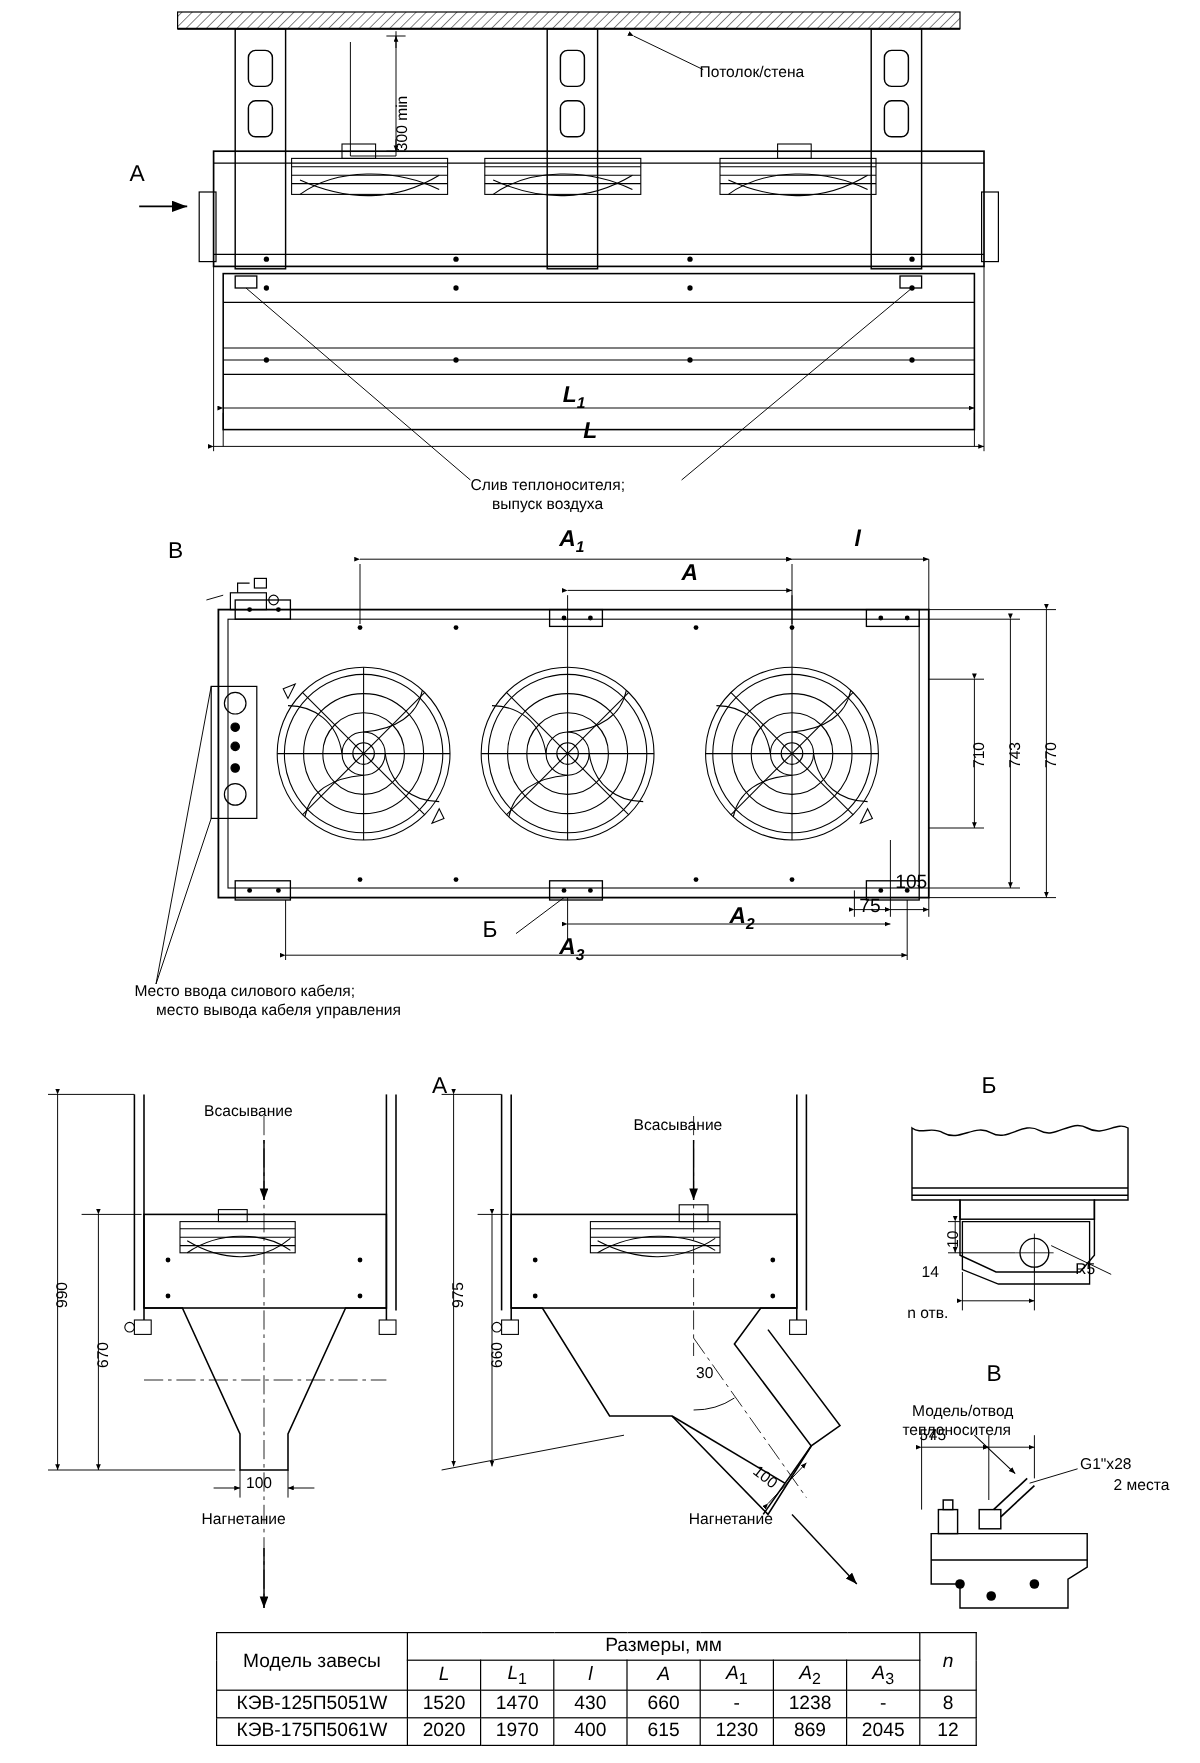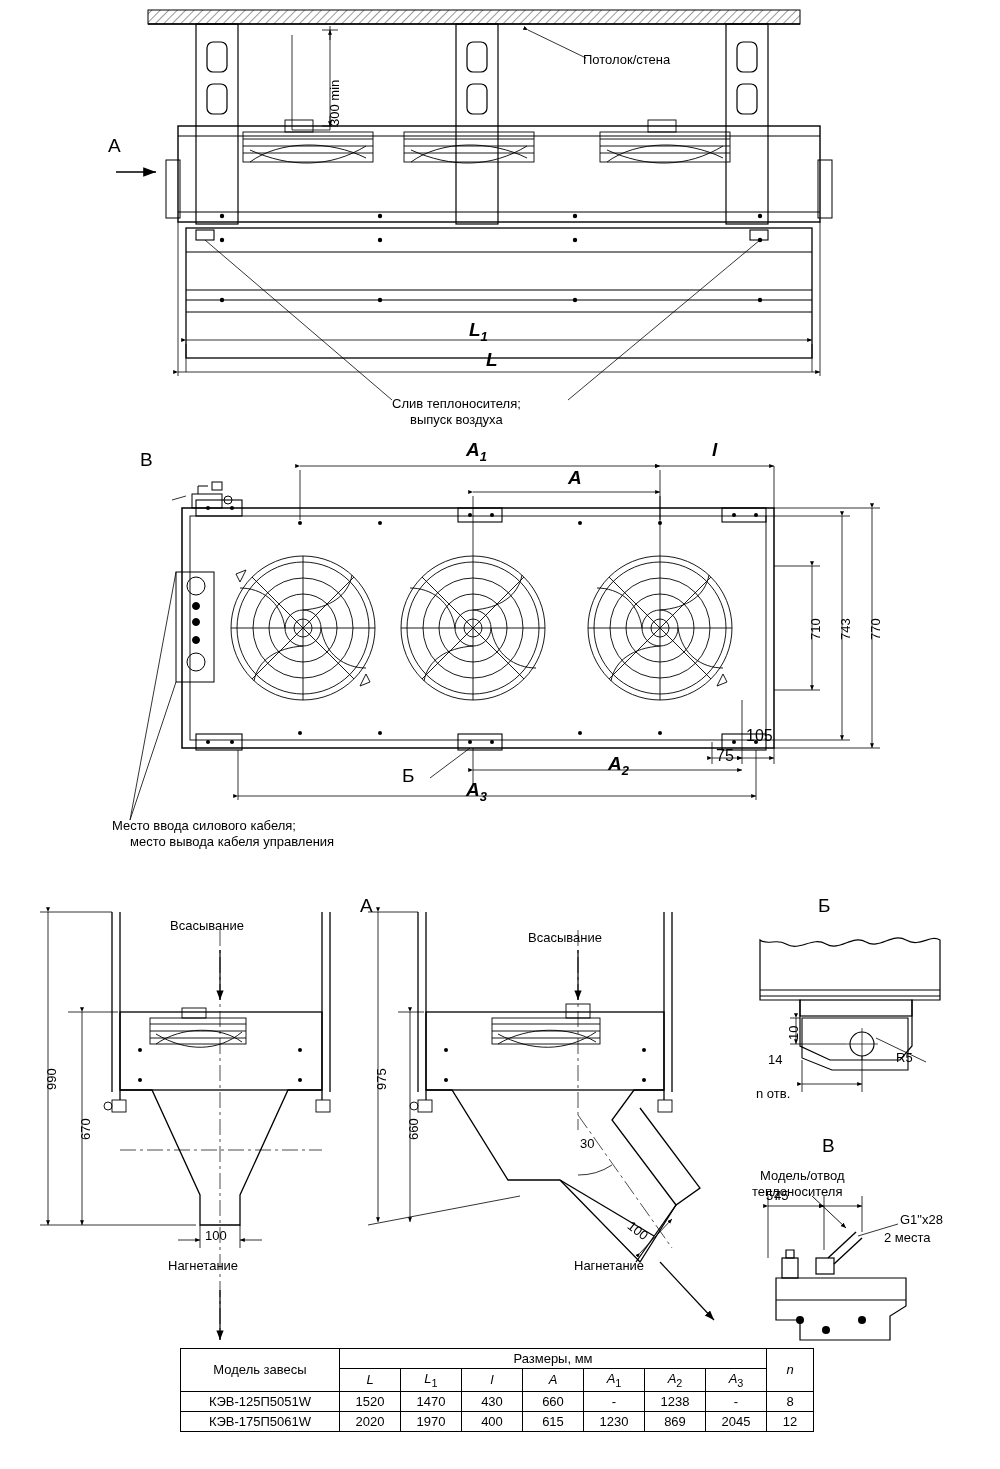--- a/index.html
+++ b/index.html
@@ -3,21 +3,21 @@
 <meta charset="utf-8">
 <style>
   html,body{margin:0;padding:0;background:#ffffff;}
   body{width:1000px;height:1469px;position:relative;font-family:"Liberation Sans",sans-serif;color:#000;}
   #stage{position:relative;width:1000px;height:1469px;overflow:hidden;}
   svg.layer{position:absolute;left:0;top:0;width:1000px;height:1469px;}
   .lbl{position:absolute;font-size:13px;line-height:15px;color:#000;white-space:nowrap;}
   .lbl.small{font-size:16px;}
   .lbl.big{font-size:19px;}
   .lbl.ital{font-style:italic;font-weight:bold;}
-  table.dims{position:absolute;border-collapse:collapse;font-size:13px;}
+  table.dims{position:absolute;border-collapse:collapse;font-size:16px;margin-top:12px;}
   table.dims th,table.dims td{border:1px solid #000;text-align:center;padding:2px 4px;font-weight:normal;}
   table.dims th{font-weight:normal;}
   .c-model{width:150px;}
   .c-n{width:38px;}
   .c-d{width:52px;}
 </style>
 </head>
 <body>
 
 <div id="stage">
@@ -461,21 +461,21 @@
 <div class="lbl" style="left:786px;top:1040px;transform:rotate(-90deg);transform-origin:0 0;">10</div>
 <div class="lbl" style="left:768px;top:1052px;">14</div>
 <div class="lbl" style="left:756px;top:1070px;margin-top:16px;"><span class="ital">n</span> <span>отв.</span></div>
 <div class="lbl" style="left:896px;top:1050px;">R5</div>
 
 <div class="lbl" style="left:760px;top:1168px;">Модель/отвод</div>
 <div class="lbl" style="left:752px;top:1184px;">теплоносителя</div>
 <div class="lbl" style="left:766px;top:1188px;">57</div>
 <div class="lbl" style="left:774px;top:1188px;">45</div>
 <div class="lbl" style="left:900px;top:1212px;">G1"x28</div>
-<div class="lbl" style="left:884px;top:1230px;">2 места</div>
+<div class="lbl" style="left:928px;top:1230px;">2 места</div>
 
 <table class="dims" style="left:180px;top:1348px;">
   <thead>
     <tr>
       <th class="c-model" rowspan="2">Модель завесы</th>
       <th colspan="7">Размеры, мм</th>
       <th class="c-n" rowspan="2"><i>n</i></th>
     </tr>
     <tr>
       <th class="c-d"><i>L</i></th>

